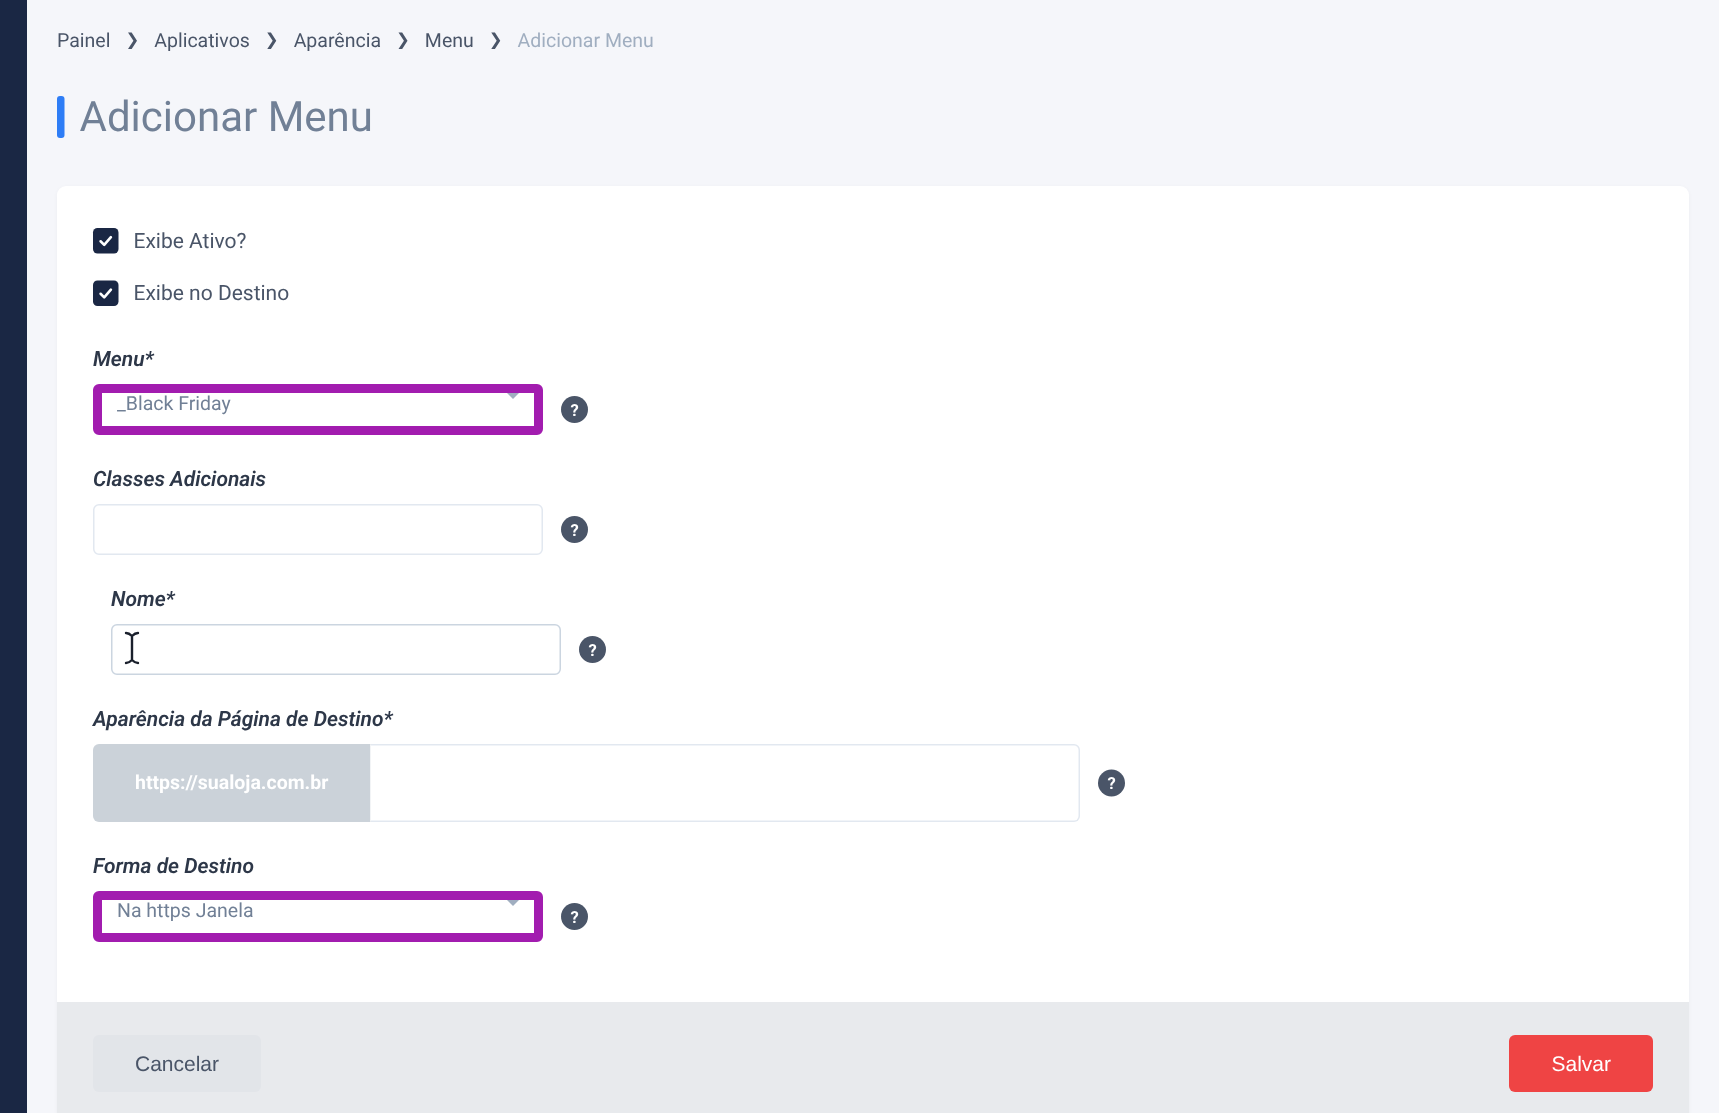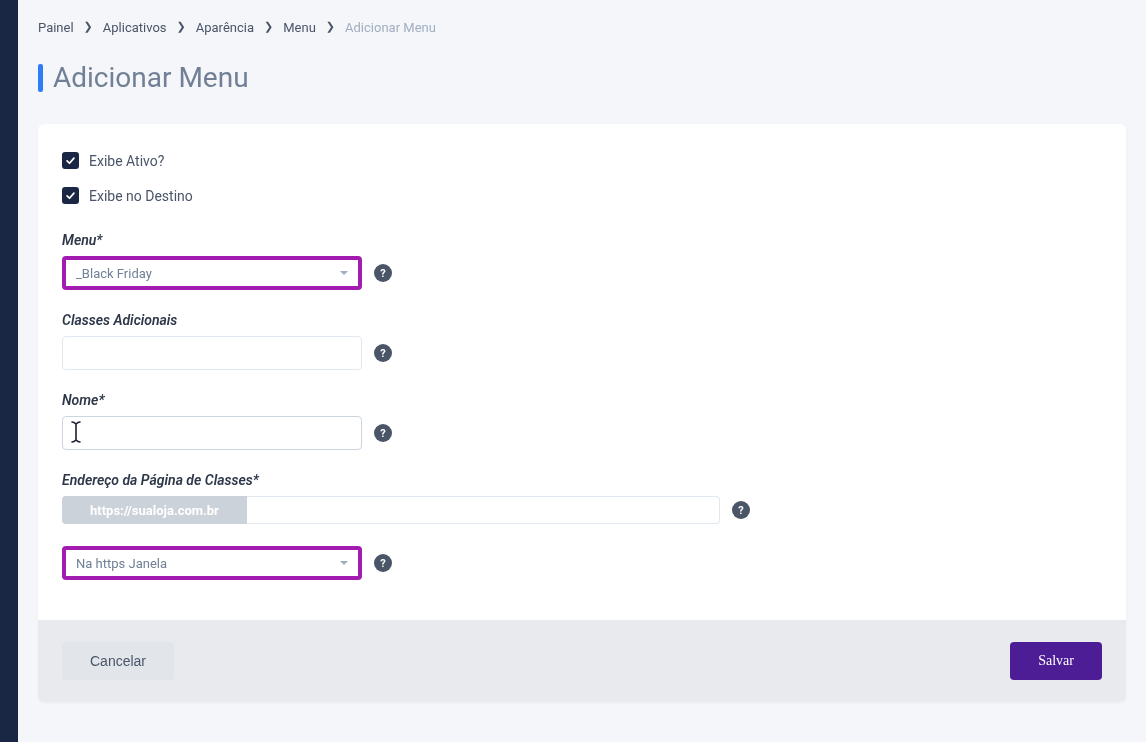--- a/index.html
+++ b/index.html
@@ -111,25 +111,25 @@
       font-style: italic;
     }
     .input-row {
       display: flex;
       align-items: center;
       gap: 12px;
     }
     .select-control {
       width: 300px;
       height: 34px;
-      border: 4px solid #a21caf;
+      border: 6px solid #a21caf;
       border-radius: 4px;
       background: #fff;
       display: flex;
-      align-items: center;
+      align-items: flex-start;
       justify-content: space-between;
       padding: 0 10px;
       cursor: pointer;
       font-size: 13px;
       color: #718096;
     }
     .select-caret {
       width: 0;
       height: 0;
       border-left: 4px solid transparent;
@@ -145,21 +145,21 @@
       font-size: 13px;
       color: #4a5568;
       outline: none;
     }
     .text-input.focused {
       border-color: #cbd5e0;
     }
     .url-input-group {
       display: flex;
       width: 658px;
-      height: 28px;
+      height: 52px;
     }
     .url-prefix {
       background: #cbd2d9;
       color: #fff;
       font-weight: 700;
       font-size: 13px;
       display: flex;
       align-items: center;
       justify-content: center;
       padding: 0 28px;
@@ -203,23 +203,22 @@
       border-radius: 4px;
       font-size: 14px;
       font-weight: 500;
       cursor: pointer;
     }
     .btn-cancel {
       background: #e2e5e9;
       color: #4a5568;
     }
     .btn-save {
-      background: #4c1d95;
+      background: #ef4444;
       color: #fff;
-      font-family: Liberation Serif, serif;
     }
     .cursor-overlay {
       position: absolute;
       pointer-events: none;
     }
   </style>
 </head>
 <body>
 
 <div class="app-container">
@@ -276,43 +275,44 @@
         </div>
 
         <div class="form-group">
           <label class="form-label">Classes Adicionais</label>
           <div class="input-row">
             <input type="text" class="text-input" value="" style="">
             <span class="help-icon">?</span>
           </div>
         </div>
 
-        <div class="form-group" style="position:relative;">
+        <div class="form-group" style="position:relative;margin-left:12px;">
           <label class="form-label">Nome*</label>
           <div class="input-row">
             <input type="text" class="text-input focused" value="" style="">
             <span class="help-icon">?</span>
           </div>
           <svg class="cursor-overlay" style="left:4px; top:26px;" width="20" height="28" viewBox="0 0 20 28">
             <path d="M6 4 Q8 4 10 6 Q12 4 14 4 M10 6 L10 22 M6 24 Q8 24 10 22 Q12 24 14 24" stroke="#1a202c" stroke-width="1.6" fill="none" stroke-linecap="round"></path>
           </svg>
         </div>
 
         <div class="form-group">
-          <label class="form-label">Endereço da Página de Classes*</label>
+          <label class="form-label">Aparência da Página de Destino*</label>
           <div class="input-row">
             <div class="url-input-group">
               <span class="url-prefix">https://sualoja.com.br</span>
               <input type="text" class="url-input" value="" style="">
             </div>
             <span class="help-icon">?</span>
           </div>
         </div>
 
         <div class="form-group last">
+          <label class="form-label">Forma de Destino</label>
           <div class="input-row">
             <div class="select-control">
               <span>Na https Janela</span>
               <span class="select-caret"></span>
             </div>
             <span class="help-icon">?</span>
           </div>
         </div>
 
       </div>

